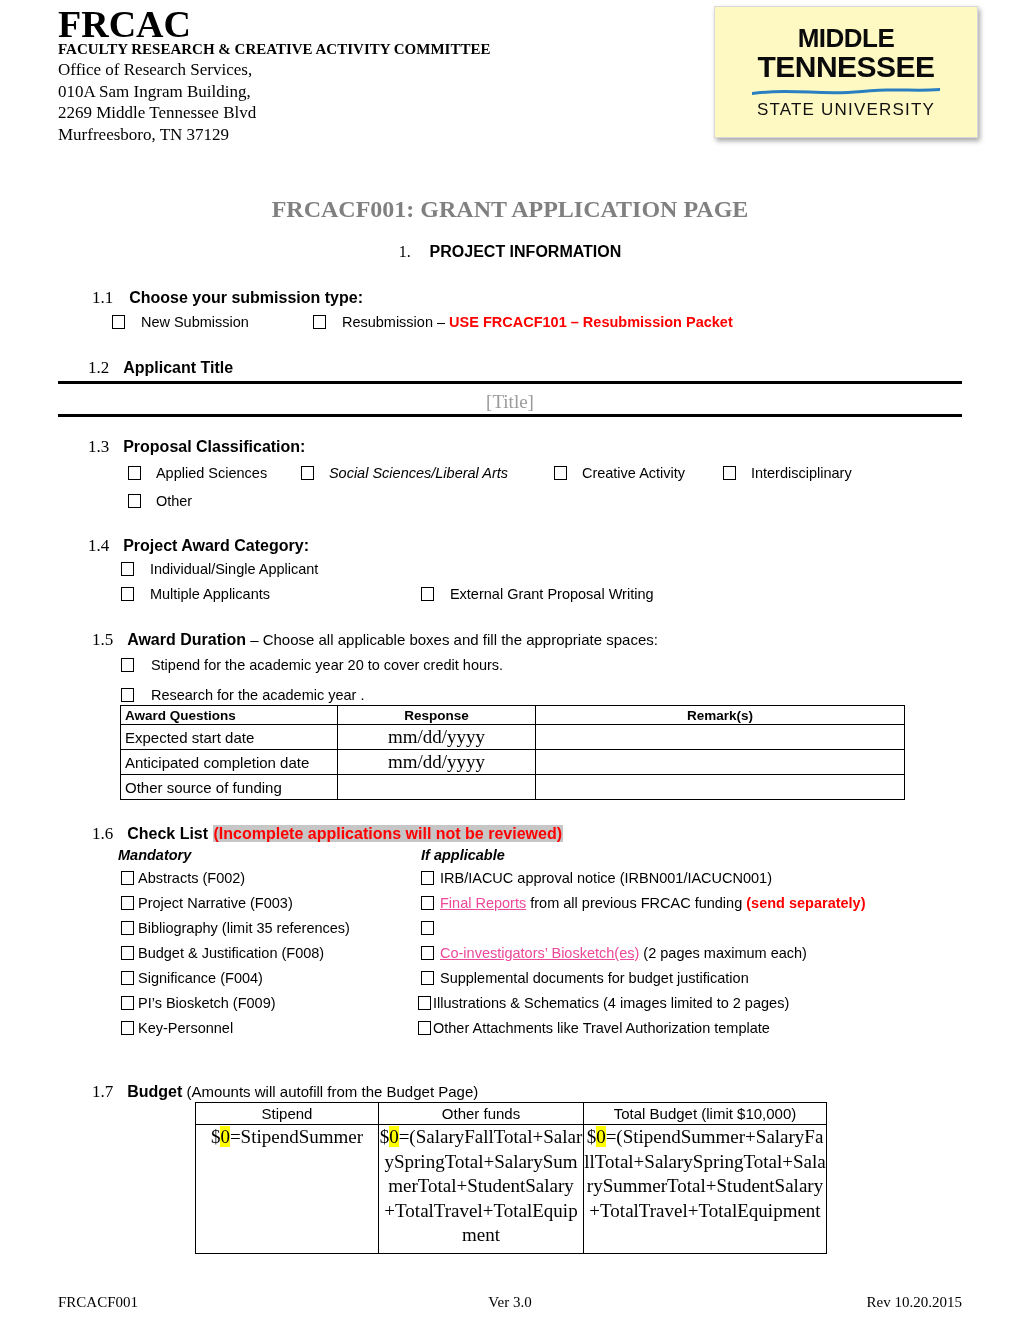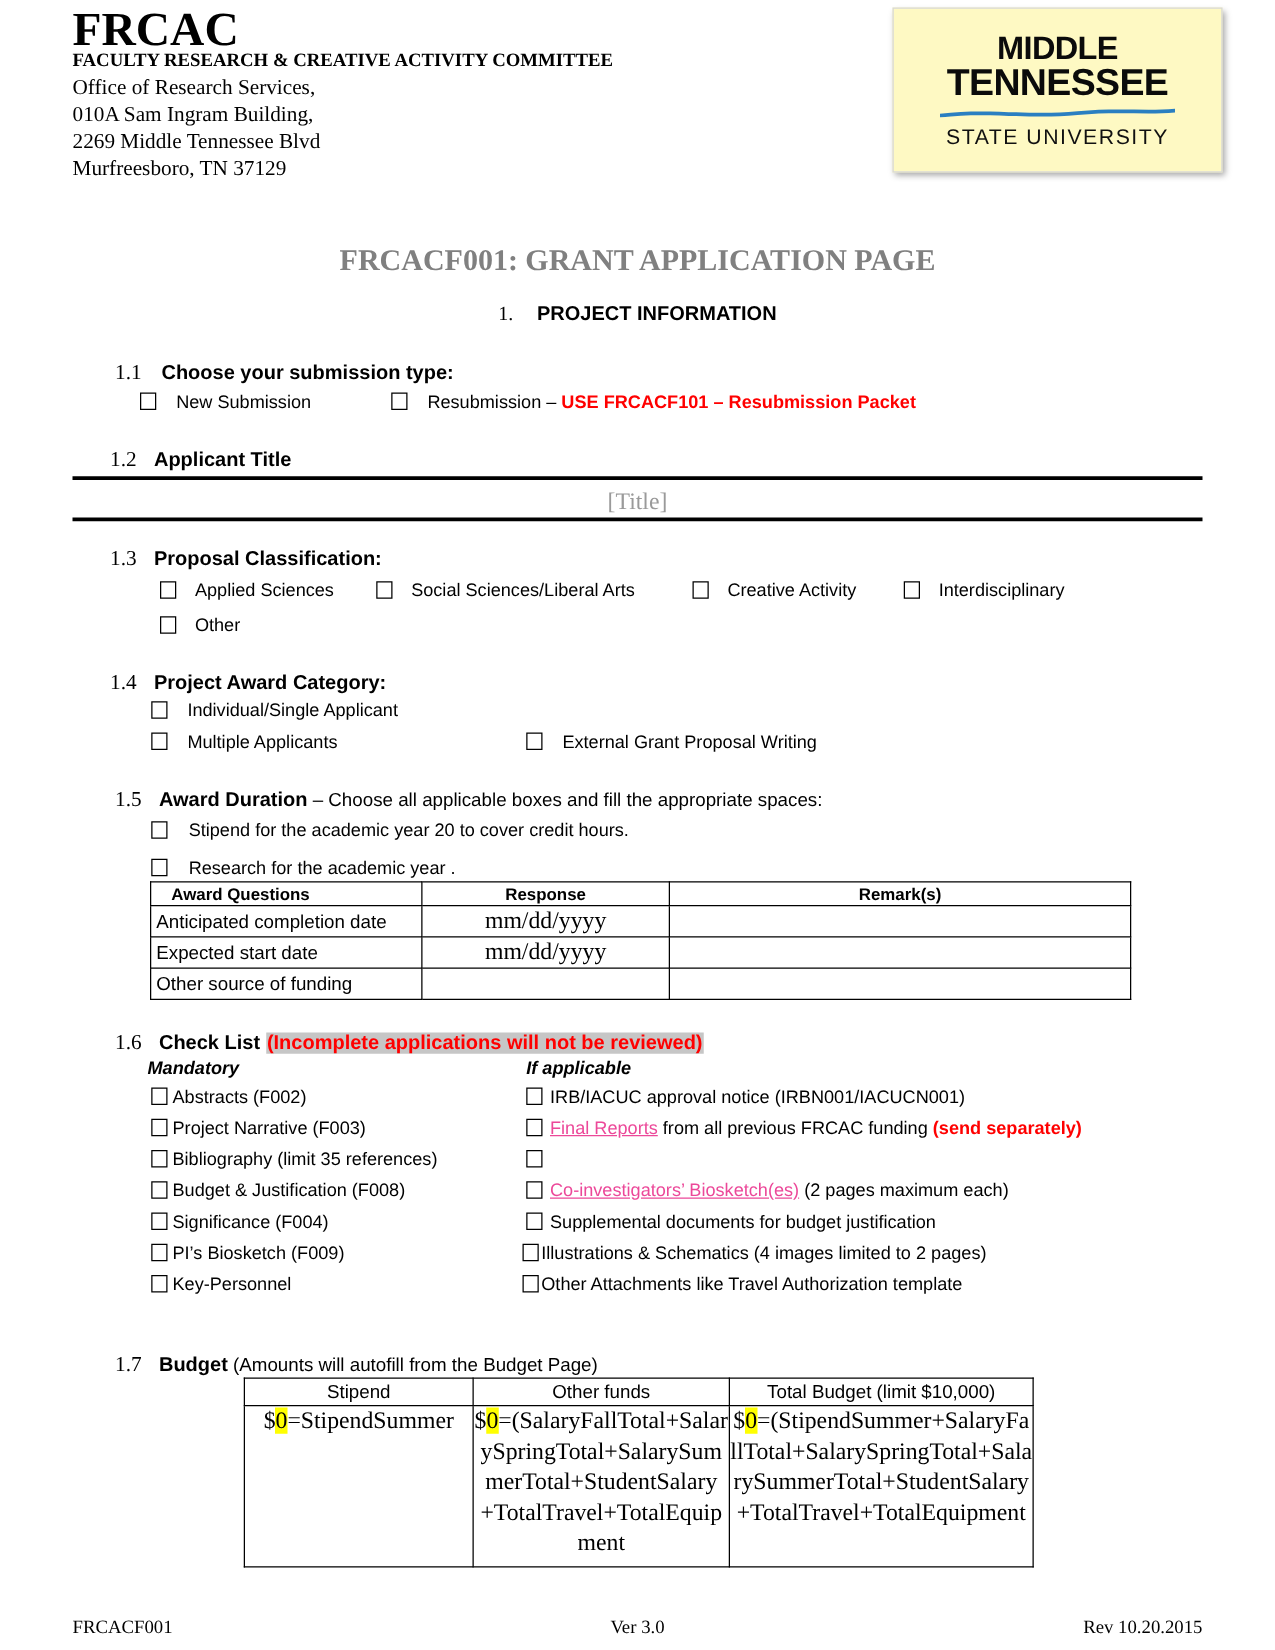--- a/index.html
+++ b/index.html
@@ -184,21 +184,21 @@
     vertical-align: middle;
   }
   #award-table { left: 120px; top: 705px; width: 784px; }
   #award-table th {
     font-family: "Liberation Sans", sans-serif;
     font-size: 13.5px;
     font-weight: bold;
     text-align: center;
     height: 18px;
   }
-  #award-table th.left { text-align: left; padding-left: 16px; }
+  #award-table th.left { text-align: left; padding-left: 4px; }
   #award-table td.q {
     font-family: "Liberation Sans", sans-serif;
     font-size: 15px;
     padding-left: 4px;
     height: 24px;
   }
   #award-table td.resp {
     font-family: "Liberation Serif", serif;
     font-size: 19px;
     text-align: center;
@@ -328,21 +328,21 @@
     <span class="qnum">1.3</span>
     <span style="display:inline-block;width:5px"></span>
     <span class="qlabel">Proposal Classification:</span>
   </div>
 
   <div class="row-abs" style="left:128px; top:464px;">
     <span class="cbox"></span>
     <span style="display:inline-block;width:6px"></span>
     <span class="opt">Applied Sciences</span>
   </div>
-  <div class="row-abs" style="left:301px; top:464px;">
+  <div class="row-abs" style="left:301px; top:464px;font-style:italic;">
     <span class="cbox"></span>
     <span style="display:inline-block;width:6px"></span>
     <span class="opt">Social Sciences/Liberal Arts</span>
   </div>
   <div class="row-abs" style="left:554px; top:464px;">
     <span class="cbox"></span>
     <span style="display:inline-block;width:6px"></span>
     <span class="opt">Creative Activity</span>
   </div>
   <div class="row-abs" style="left:723px; top:464px;">
@@ -401,26 +401,26 @@
         <col style="width:198px">
         <col style="width:369px">
       </colgroup>
     <tbody>
         <tr>
       <th class="left">Award Questions</th>
       <th>Response</th>
       <th>Remark(s)</th>
     </tr>
     <tr>
-      <td class="q">Anticipated completion date</td>
+      <td class="q">Expected start date</td>
       <td class="resp">mm/dd/yyyy</td>
       <td class="resp"></td>
     </tr>
     <tr>
-      <td class="q">Expected start date</td>
+      <td class="q">Anticipated completion date</td>
       <td class="resp">mm/dd/yyyy</td>
       <td class="resp"></td>
     </tr>
     <tr>
       <td class="q">Other source of funding</td>
       <td class="resp"></td>
       <td class="resp"></td>
     </tr>
   </tbody>
     </table>

